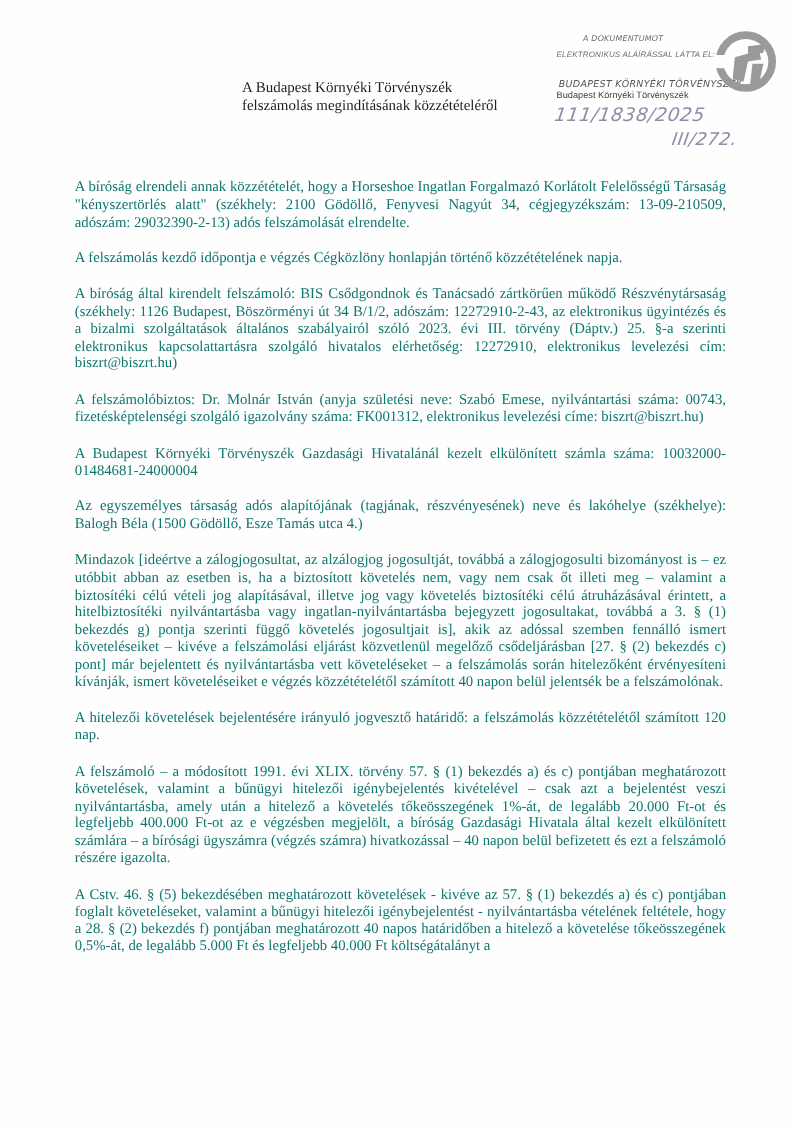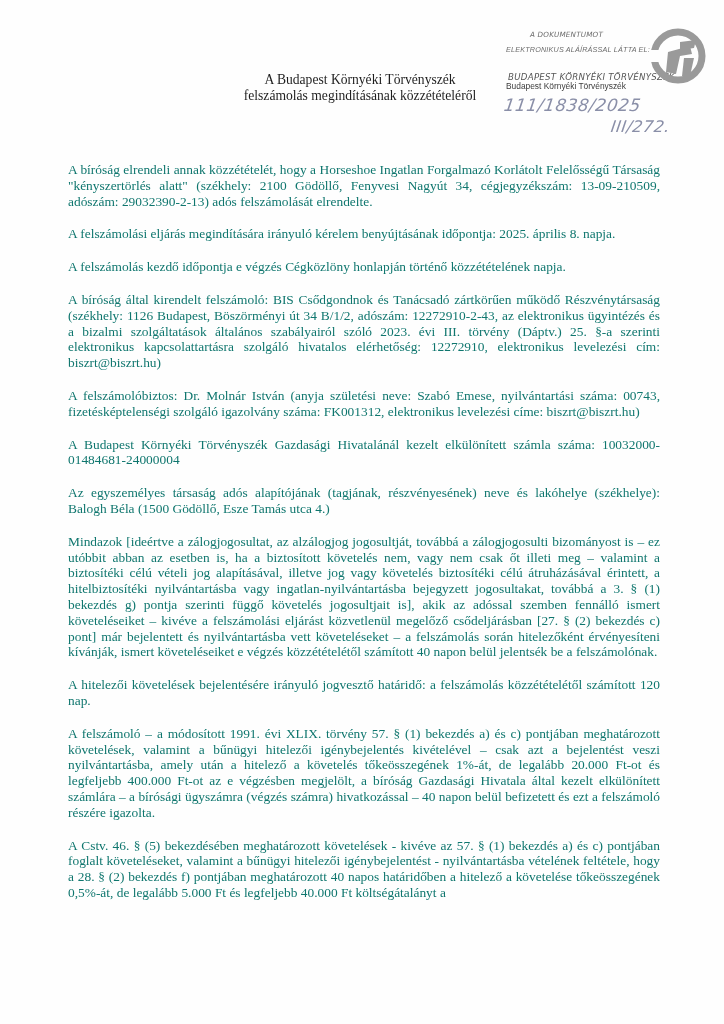--- a/index.html
+++ b/index.html
@@ -40,21 +40,21 @@
     .stamp-hand2 {
       position: absolute; left: 133px; top: 117px;
       font-family: "DejaVu Sans", sans-serif; font-style: italic;
       font-size: 16px; color: #8a8fa8; letter-spacing: 0.5px; transform: skewX(-8deg);
     }
     .stamp-logo { position: absolute; left: 172px; top: 28px; width: 56px; height: 56px; }
 
     
     .title {
       position: absolute; left: 220px; top: 72px; width: 280px;
-      text-align: center; font-size: 13.6px; line-height: 16px; color: #1e1e1e;
+      text-align: left; font-size: 13.6px; line-height: 16px; color: #1e1e1e;
     }
 
     
     .body { position: absolute; left: 68px; top: 162px; width: 592px; }
     .para {
       font-size: 13.4px; line-height: 15.8px; text-align: justify;
       margin: 0 0 17px 0; color: #0f766e;
     }
   </style>
 </head>
@@ -78,21 +78,20 @@
     </svg>
   </div>
 
   <div class="title">
     <div>A Budapest Környéki Törvényszék</div>
     <div>felszámolás megindításának közzétételéről</div>
   </div>
 
   <div class="body">
     <p class="para">A bíróság elrendeli annak közzétételét, hogy a Horseshoe Ingatlan Forgalmazó Korlátolt Felelősségű Társaság "kényszertörlés alatt" (székhely: 2100 Gödöllő, Fenyvesi Nagyút 34, cégjegyzékszám: 13-09-210509, adószám: 29032390-2-13) adós felszámolását elrendelte.</p>
-    <p class="para">A felszámolási eljárás megindítására irányuló kérelem benyújtásának időpontja: 2025. április 8. napja.</p>
     <p class="para">A felszámolás kezdő időpontja e végzés Cégközlöny honlapján történő közzétételének napja.</p>
     <p class="para">A bíróság által kirendelt felszámoló: BIS Csődgondnok és Tanácsadó zártkörűen működő Részvénytársaság (székhely: 1126 Budapest, Böszörményi út 34 B/1/2, adószám: 12272910-2-43, az elektronikus ügyintézés és a bizalmi szolgáltatások általános szabályairól szóló 2023. évi III. törvény (Dáptv.) 25. §-a szerinti elektronikus kapcsolattartásra szolgáló hivatalos elérhetőség: 12272910, elektronikus levelezési cím: biszrt@biszrt.hu)</p>
     <p class="para">A felszámolóbiztos: Dr. Molnár István (anyja születési neve: Szabó Emese, nyilvántartási száma: 00743, fizetésképtelenségi szolgáló igazolvány száma: FK001312, elektronikus levelezési címe: biszrt@biszrt.hu)</p>
     <p class="para">A Budapest Környéki Törvényszék Gazdasági Hivatalánál kezelt elkülönített számla száma: 10032000-01484681-24000004</p>
     <p class="para">Az egyszemélyes társaság adós alapítójának (tagjának, részvényesének) neve és lakóhelye (székhelye): Balogh Béla (1500 Gödöllő, Esze Tamás utca 4.)</p>
     <p class="para">Mindazok [ideértve a zálogjogosultat, az alzálogjog jogosultját, továbbá a zálogjogosulti bizományost is – ez utóbbit abban az esetben is, ha a biztosított követelés nem, vagy nem csak őt illeti meg – valamint a biztosítéki célú vételi jog alapításával, illetve jog vagy követelés biztosítéki célú átruházásával érintett, a hitelbiztosítéki nyilvántartásba vagy ingatlan-nyilvántartásba bejegyzett jogosultakat, továbbá a 3. § (1) bekezdés g) pontja szerinti függő követelés jogosultjait is], akik az adóssal szemben fennálló ismert követeléseiket – kivéve a felszámolási eljárást közvetlenül megelőző csődeljárásban [27. § (2) bekezdés c) pont] már bejelentett és nyilvántartásba vett követeléseket – a felszámolás során hitelezőként érvényesíteni kívánják, ismert követeléseiket e végzés közzétételétől számított 40 napon belül jelentsék be a felszámolónak.</p>
     <p class="para">A hitelezői követelések bejelentésére irányuló jogvesztő határidő: a felszámolás közzétételétől számított 120 nap.</p>
     <p class="para">A felszámoló – a módosított 1991. évi XLIX. törvény 57. § (1) bekezdés a) és c) pontjában meghatározott követelések, valamint a bűnügyi hitelezői igénybejelentés kivételével – csak azt a bejelentést veszi nyilvántartásba, amely után a hitelező a követelés tőkeösszegének 1%-át, de legalább 20.000 Ft-ot és legfeljebb 400.000 Ft-ot az e végzésben megjelölt, a bíróság Gazdasági Hivatala által kezelt elkülönített számlára – a bírósági ügyszámra (végzés számra) hivatkozással – 40 napon belül befizetett és ezt a felszámoló részére igazolta.</p>
     <p class="para">A Cstv. 46. § (5) bekezdésében meghatározott követelések - kivéve az 57. § (1) bekezdés a) és c) pontjában foglalt követeléseket, valamint a bűnügyi hitelezői igénybejelentést - nyilvántartásba vételének feltétele, hogy a 28. § (2) bekezdés f) pontjában meghatározott 40 napos határidőben a hitelező a követelése tőkeösszegének 0,5%-át, de legalább 5.000 Ft és legfeljebb 40.000 Ft költségátalányt a</p>
   </div>

